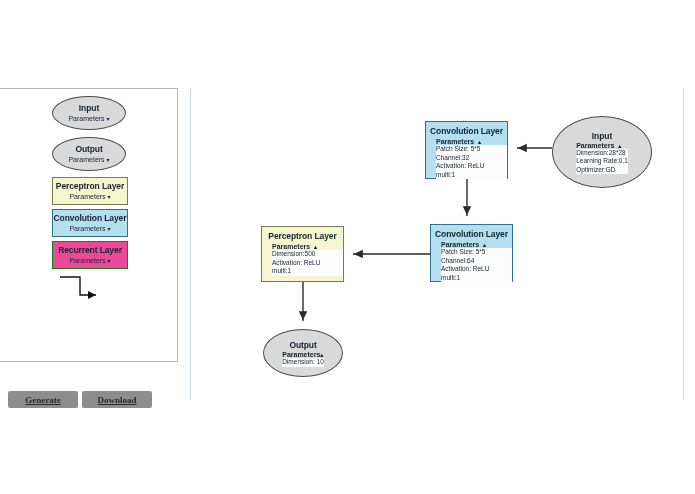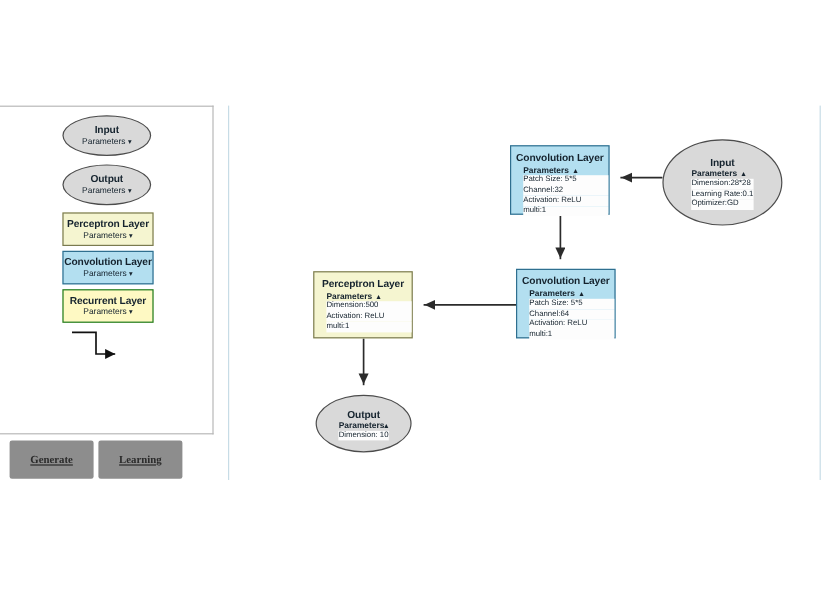--- a/index.html
+++ b/index.html
@@ -75,53 +75,54 @@
   }
   .box-node {
     border: 1.5px solid #6b6b4a;
     display: flex;
     flex-direction: column;
     justify-content: center;
     align-items: center;
   }
   .box-node.perceptron { background: #f5f5d0; border-color: #7a7a4f; }
   .box-node.convolution { background: #b3dff0; border-color: #2f6f8f; }
-  .box-node.recurrent { background: #fef9c3; border-color: #1d7a1d; }
+  .box-node.recurrent { background: #ec4899; border-color: #1d7a1d; }
 
   #p-input  { left: 52px; top: 7px;  width: 74px; height: 34px; }
   #p-output { left: 52px; top: 48px; width: 74px; height: 34px; }
   #p-perceptron  { left: 52px; top: 88px;  width: 76px; height: 28px; }
   #p-convolution { left: 52px; top: 120px; width: 76px; height: 28px; }
   #p-recurrent   { left: 52px; top: 152px; width: 76px; height: 28px; }
 
   #p-connector {
     position: absolute;
     left: 54px;
     top: 182px;
     width: 70px;
     height: 34px;
   }
 
   
   .btn {
     position: absolute;
     width: 70px;
-    height: 32px;
+    height: 17px;
     background: #8d8d8d;
     border: none;
     border-radius: 2px;
     color: #2a2a2a;
     font-family: "Liberation Serif", serif;
     font-size: 9px;
     font-weight: bold;
     text-decoration: underline;
     cursor: pointer;
     padding: 0;
     line-height: 18px;
     text-align: center;
+    margin-top: 24px;
   }
   #btn-generate { left: 8px;  top: 367px; }
   #btn-download { left: 82px; top: 367px; }
 
   
   #canvas {
     position: absolute;
     left: 191px;
     top: 88px;
     width: 492px;
@@ -234,21 +235,21 @@
         <marker id="pArrow" markerWidth="7" markerHeight="7" refX="6" refY="3" orient="auto">
           <path d="M0,0 L6,3 L0,6 z" fill="#111111"></path>
         </marker>
       </defs>
       <path d="M6,6 L26,6 L26,24 L42,24" stroke="#111111" stroke-width="1.4" fill="none" marker-end="url(#pArrow)"></path>
     </svg>
 
   </div>
 
   <button class="btn" id="btn-generate">Generate</button>
-  <button class="btn" id="btn-download">Learning</button>
+  <button class="btn" id="btn-download">Download</button>
 
   <div id="canvas">
 
     <svg class="wires" viewBox="0 0 492 312">
       <defs>
         <marker id="cArrow" markerWidth="8" markerHeight="8" refX="7" refY="3" orient="auto">
           <path d="M0,0 L6.5,3 L0,6 z" fill="#2b2b2b"></path>
         </marker>
       </defs>
 

